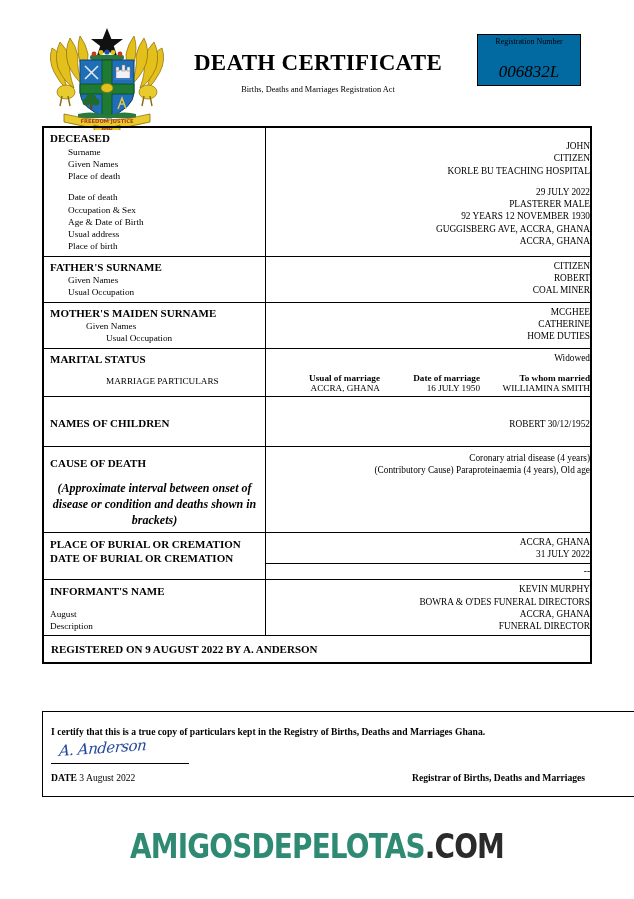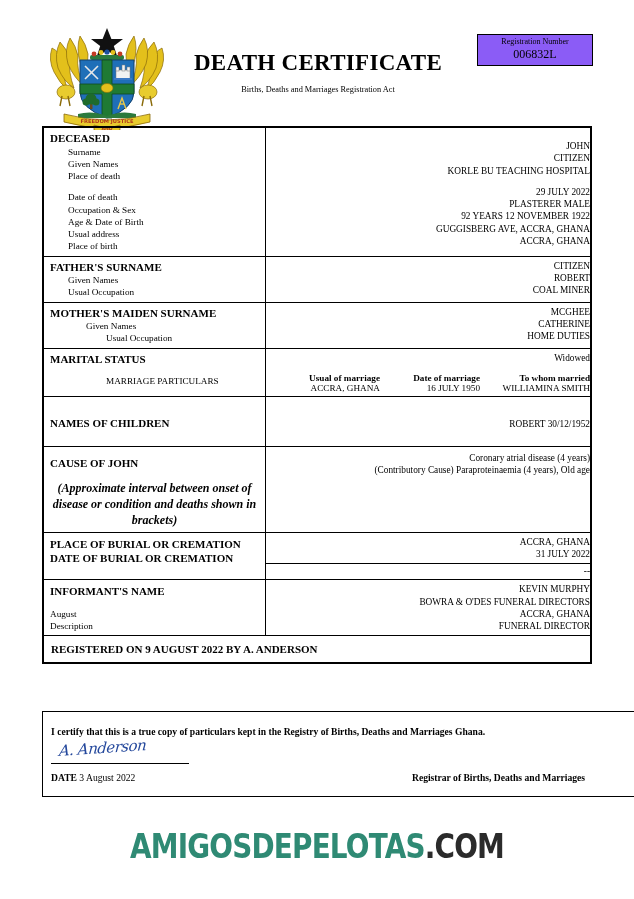--- a/index.html
+++ b/index.html
@@ -27,26 +27,26 @@
     font-size: 23px; font-weight: bold; letter-spacing: 0.3px;
     margin-top: 18px;
     font-family: "Liberation Serif", serif;
   }
   .t-act {
     font-size: 8.3px; margin-top: 9px;
     font-family: "Liberation Serif", serif;
   }
   .regbox {
     position: absolute; left: 477px; top: 34px;
-    width: 116px; border: 1px solid #000;
+    width: 104px; border: 1px solid #000;
     text-align: center; padding: 2px 0 3px 0;
-    background: #8b5cf6;
+    background: #0369a1;
   }
   .reg-label { font-size: 8px; }
-  .reg-value { font-size: 12px; margin-top: 1px; }
+  .reg-value { font-size: 17px; margin-top: 16px; font-style: italic; }
 
   
   .tbl {
     position: absolute; left: 42px; top: 126px;
     width: 550px;
     border: 1.2px solid #000;
     border-collapse: collapse;
   }
   .tbl table { width: 100%; border-collapse: collapse; }
   .tbl td {
@@ -242,21 +242,21 @@
         </td>
         <td class="cR">
           <div class="padR">
             <div class="spacer-line"></div>
             <div class="val">JOHN</div>
             <div class="val">CITIZEN</div>
             <div class="val">KORLE BU TEACHING HOSPITAL</div>
             <div class="spacer-line"></div>
             <div class="val">29 JULY 2022</div>
             <div class="val">PLASTERER   MALE</div>
-            <div class="val">92 YEARS   12 NOVEMBER 1922</div>
+            <div class="val">92 YEARS   12 NOVEMBER 1930</div>
             <div class="val">GUGGISBERG AVE, ACCRA, GHANA</div>
             <div class="val">ACCRA, GHANA</div>
           </div>
         </td>
       </tr>
 
       <tr>
         <td class="cL">
           <div class="pad">
             <div class="hd row-line">FATHER'S SURNAME</div>
@@ -325,21 +325,21 @@
         <td class="cR">
           <div class="padR" style="padding-top:21px">
             <div class="val">ROBERT 30/12/1952</div>
           </div>
         </td>
       </tr>
 
       <tr>
         <td class="cL" style="height:66px">
           <div class="pad" style="padding-top:10px">
-            <div class="hd">CAUSE OF JOHN</div>
+            <div class="hd">CAUSE OF DEATH</div>
             <div class="ital" style="text-align:center;padding:11px 6px 0 0">(Approximate interval between onset of</div>
             <div class="ital" style="text-align:center;padding-right:6px">disease or condition and deaths shown in brackets)</div>
           </div>
         </td>
         <td class="cR">
           <div class="padR" style="padding-top:5px">
             <div class="val">Coronary atrial disease (4 years)</div>
             <div class="val">(Contributory Cause) Paraproteinaemia (4 years), Old age</div>
           </div>
         </td>

